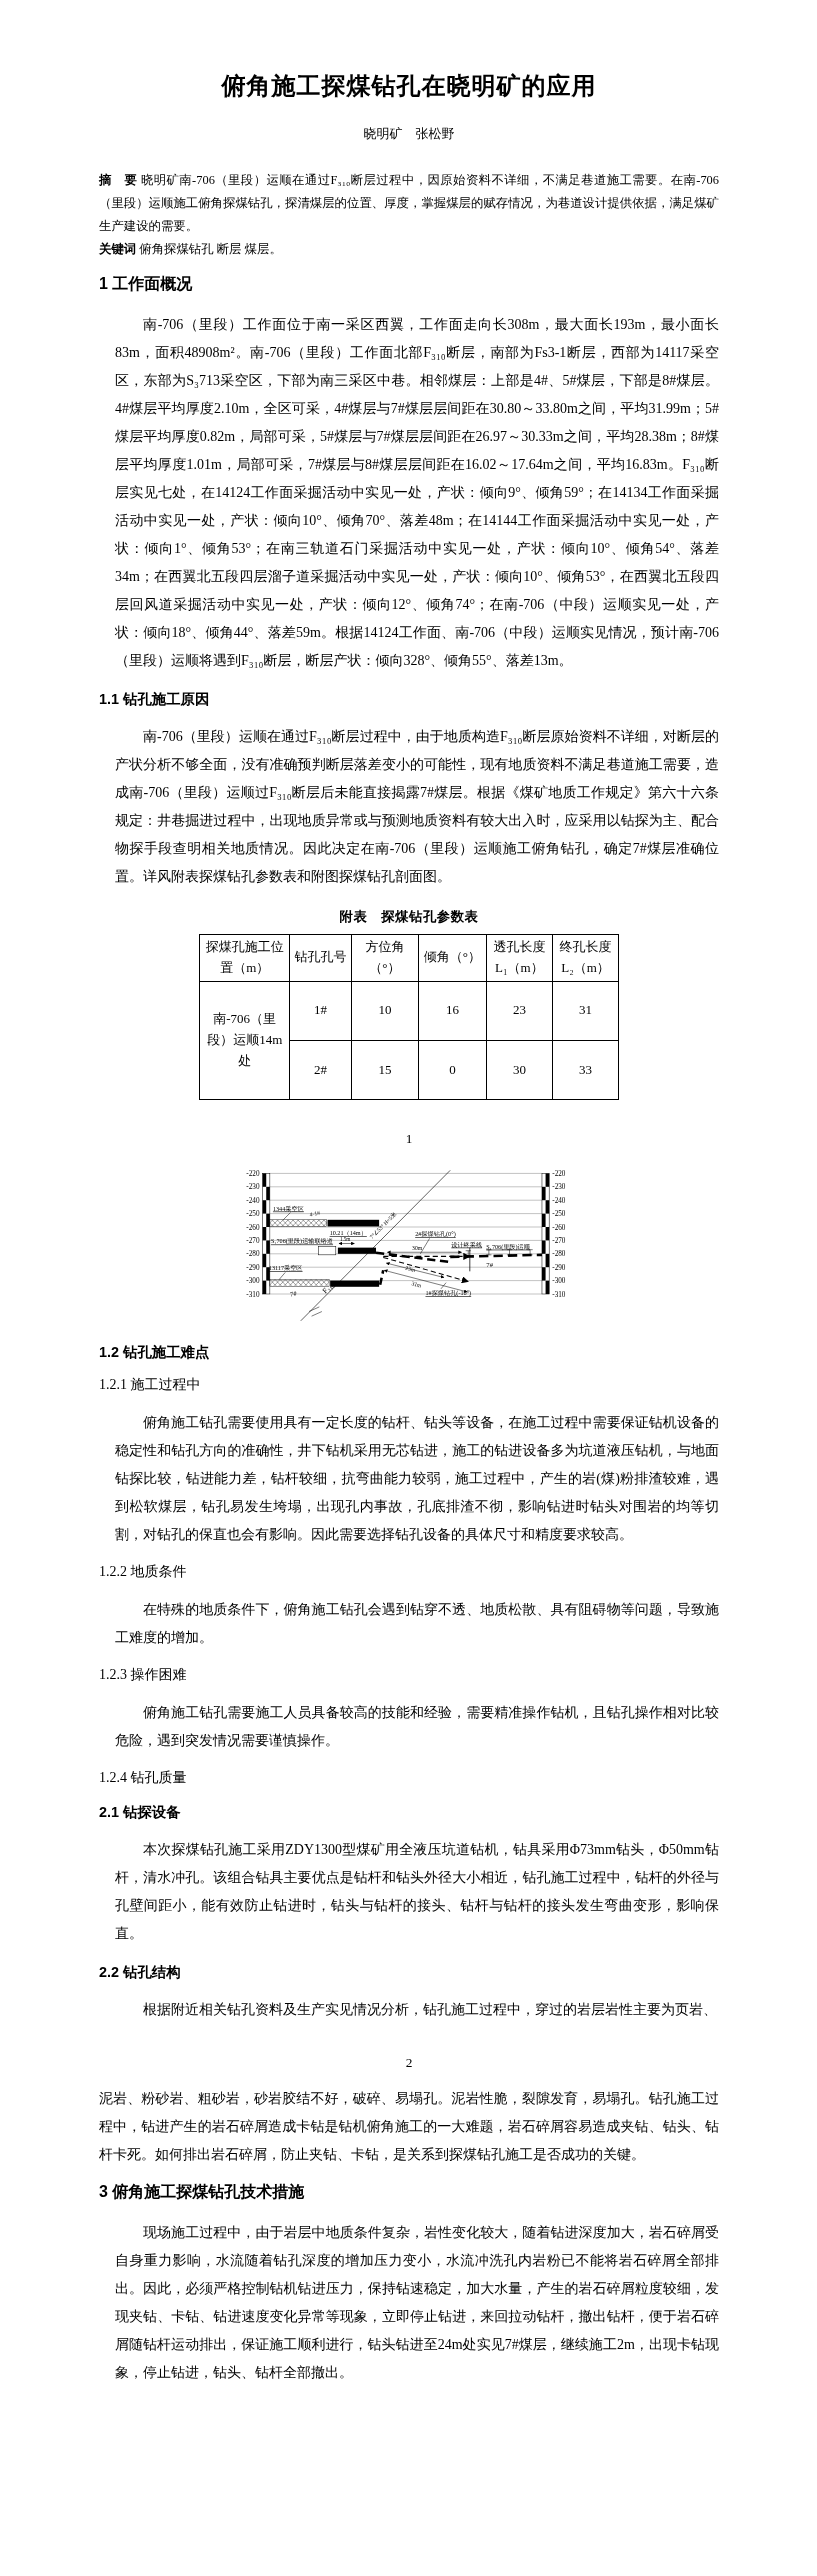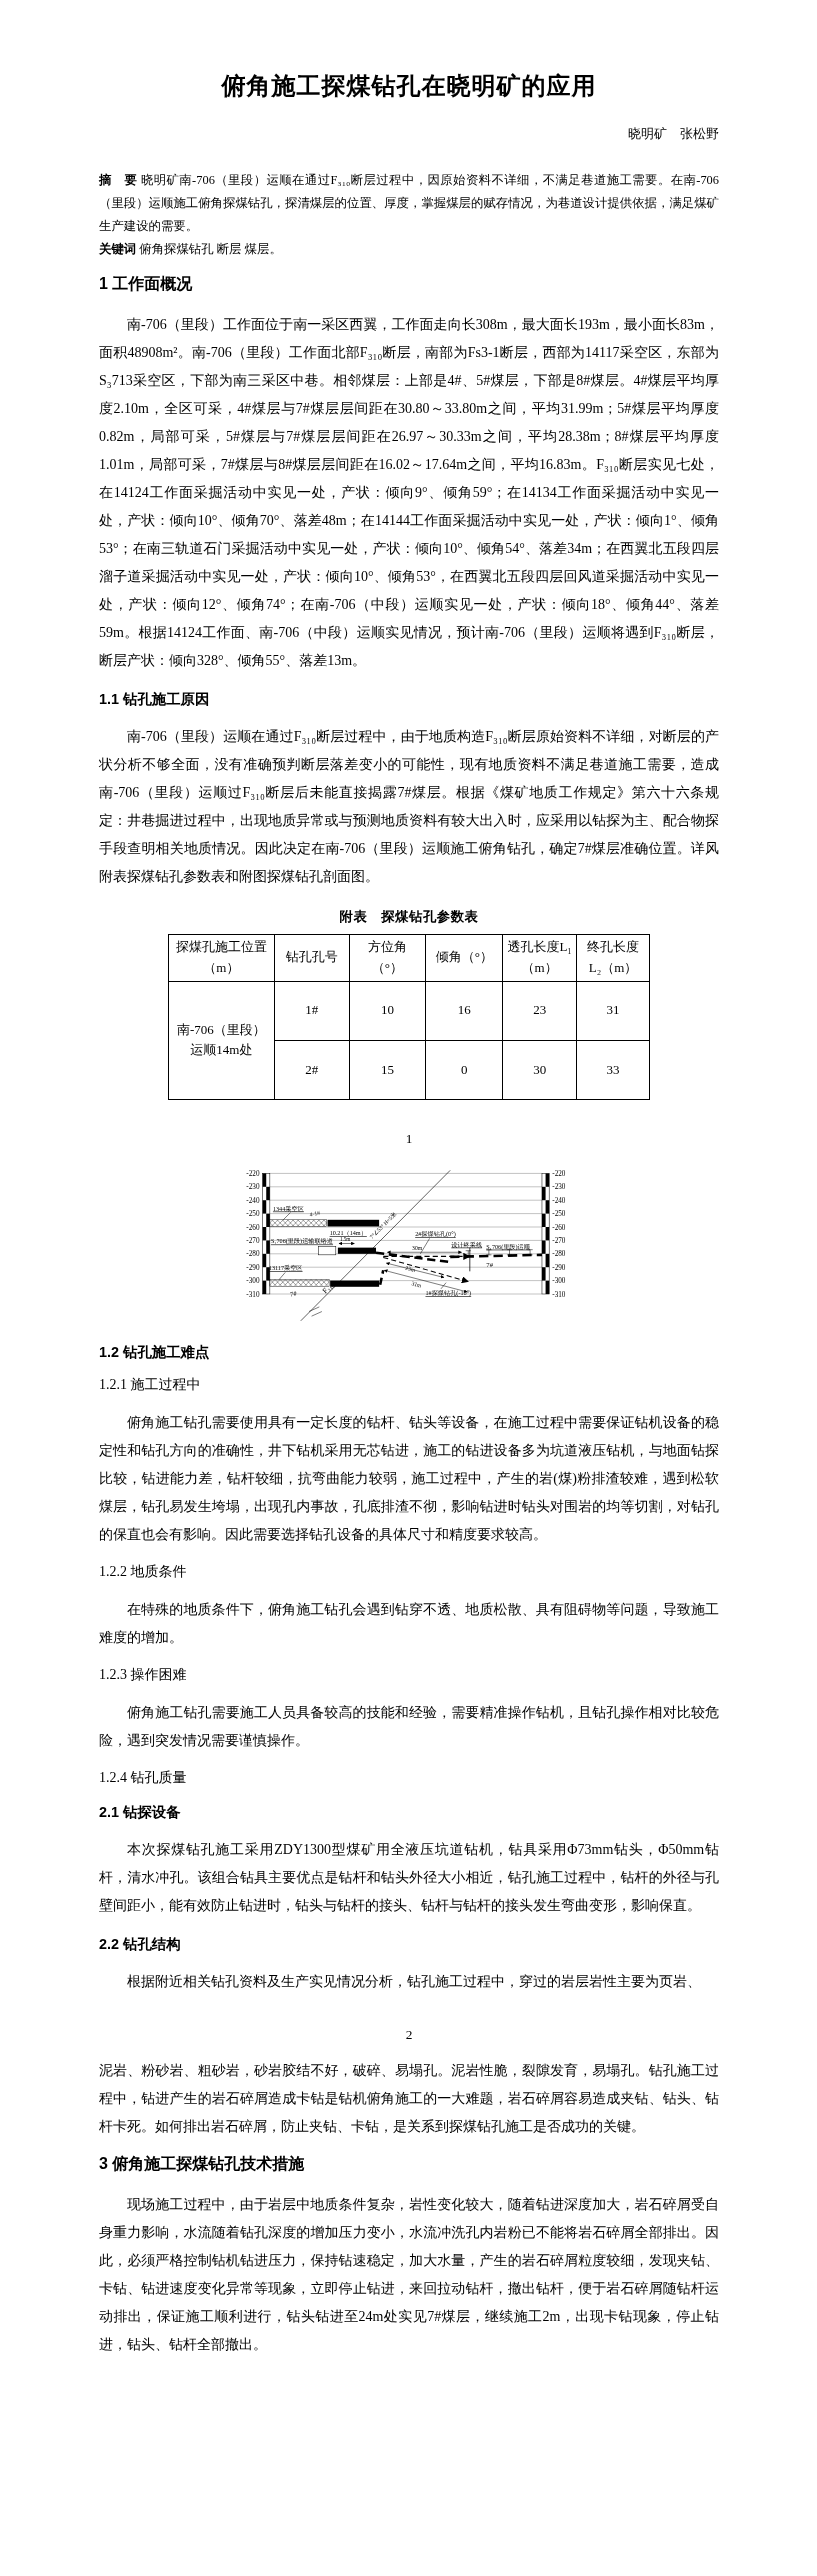--- a/index.html
+++ b/index.html
@@ -7,46 +7,46 @@
     width:818px; min-height:2828px; box-sizing:border-box;
     padding:58px 99px 103px 99px;
     background:#ffffff; color:#000000;
     font-family:"Liberation Serif", serif;
   }
   .title {
     font-family:Liberation Serif, serif;
     font-size:24px; font-weight:bold; line-height:1.25;
     text-align:center; letter-spacing:1px; margin:13px 0 24px 0;
   }
-  .byline { text-align:right; font-size:13px; margin:0 0 26px 0; }
+  .byline { text-align:center; font-size:13px; margin:0 0 26px 0; }
   .abstract, .keywords { font-size:12.4px; line-height:23px; text-align:justify; margin:0; }
   .keywords { margin-bottom:4.1px; }
   .lbl { font-family:"Liberation Sans", sans-serif; font-weight:bold; }
   h2.sec {
     font-family:"Liberation Sans", sans-serif;
     font-size:16px; font-weight:bold; line-height:1.3; margin:13.4px 0 15.5px 0;
   }
   h3.subsec {
     font-family:"Liberation Sans", sans-serif;
     font-size:14.4px; font-weight:bold; line-height:1.3; margin:15.5px 0 14.4px 0;
   }
   h4.subsubsec {
     font-family:"Liberation Serif", serif;
     font-size:14px; font-weight:normal; line-height:1.3; margin:14.4px 0 14.4px 0;
   }
   p.body { font-size:14px; line-height:28px; text-align:justify; margin:0; }
-  p.indent { text-indent:2em; }
+  p.indent { text-indent:2em;margin-left:16px; }
   .tbl-caption, .fig-caption {
     font-family:"Liberation Sans", sans-serif;
     font-size:13.4px; font-weight:bold; text-align:center;
     margin:16.5px 0 8.2px 0; letter-spacing:0.5px;
   }
   .fig-caption { margin:9.3px 0 6.2px 0; }
   table.params {
-    border-collapse:collapse; margin:0 auto; width:482px;
+    border-collapse:collapse; margin:0 auto; width:420px;
     font-size:13px; border:1px solid #000;
   }
   table.params th, table.params td {
     border:0.5px solid #000; text-align:center; vertical-align:middle;
     font-weight:normal; padding:2.1px 4.1px; line-height:1.6;
   }
   table.params th { height:41px; }
   table.params td { height:54px; }
   .pagenum { text-align:center; font-size:13.4px; margin:31px 0 13.4px 0; }
   figure.xsection { margin:5.2px auto 0 auto; text-align:center; }

